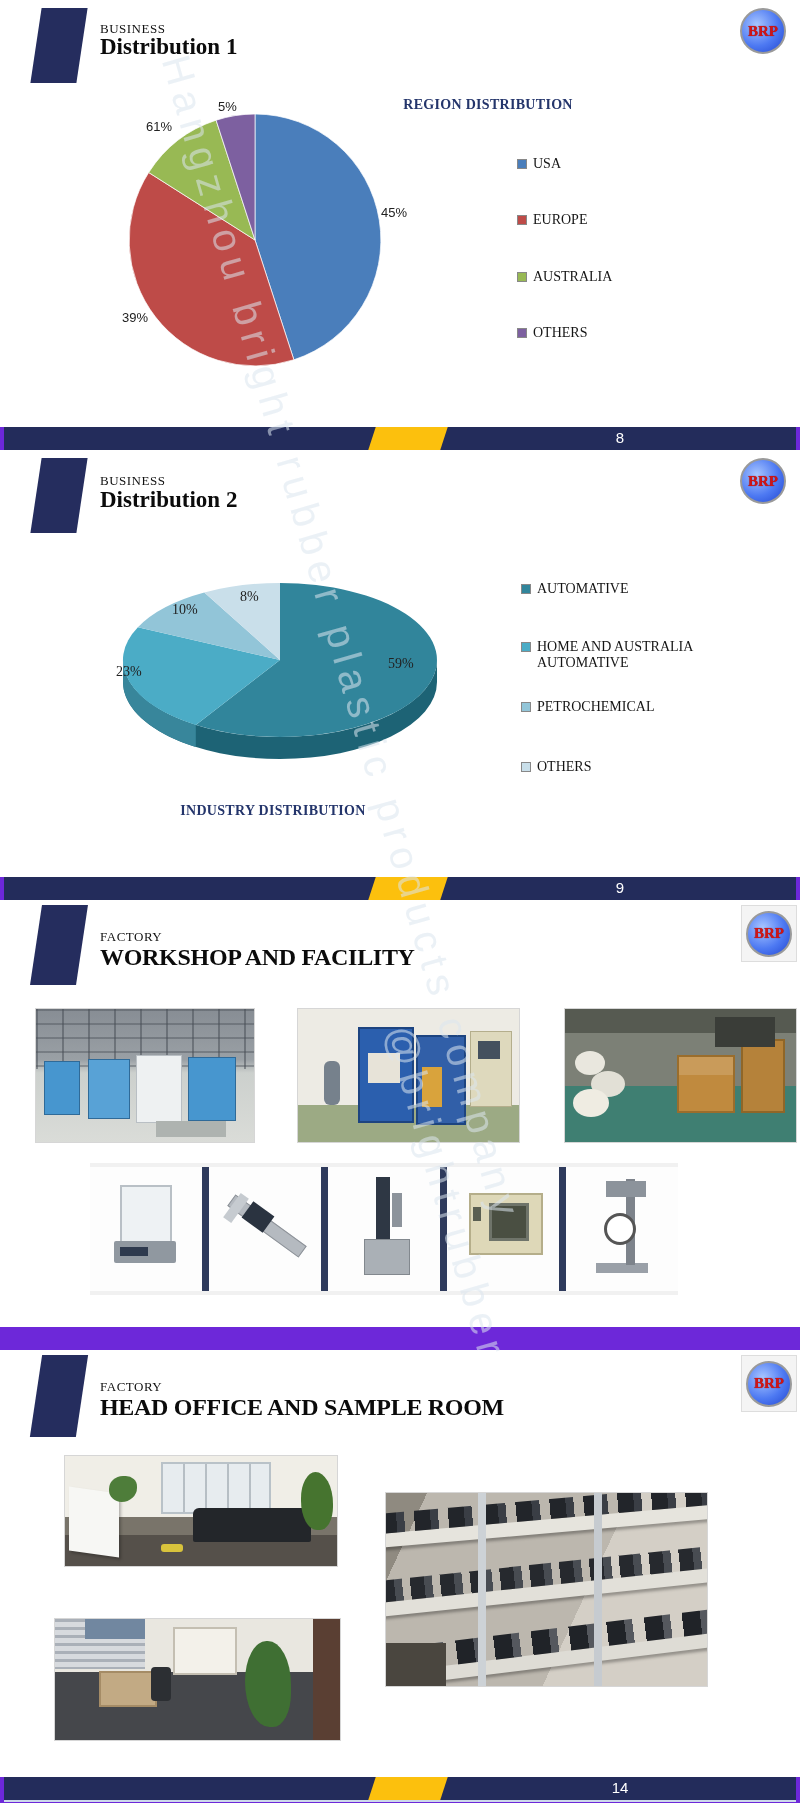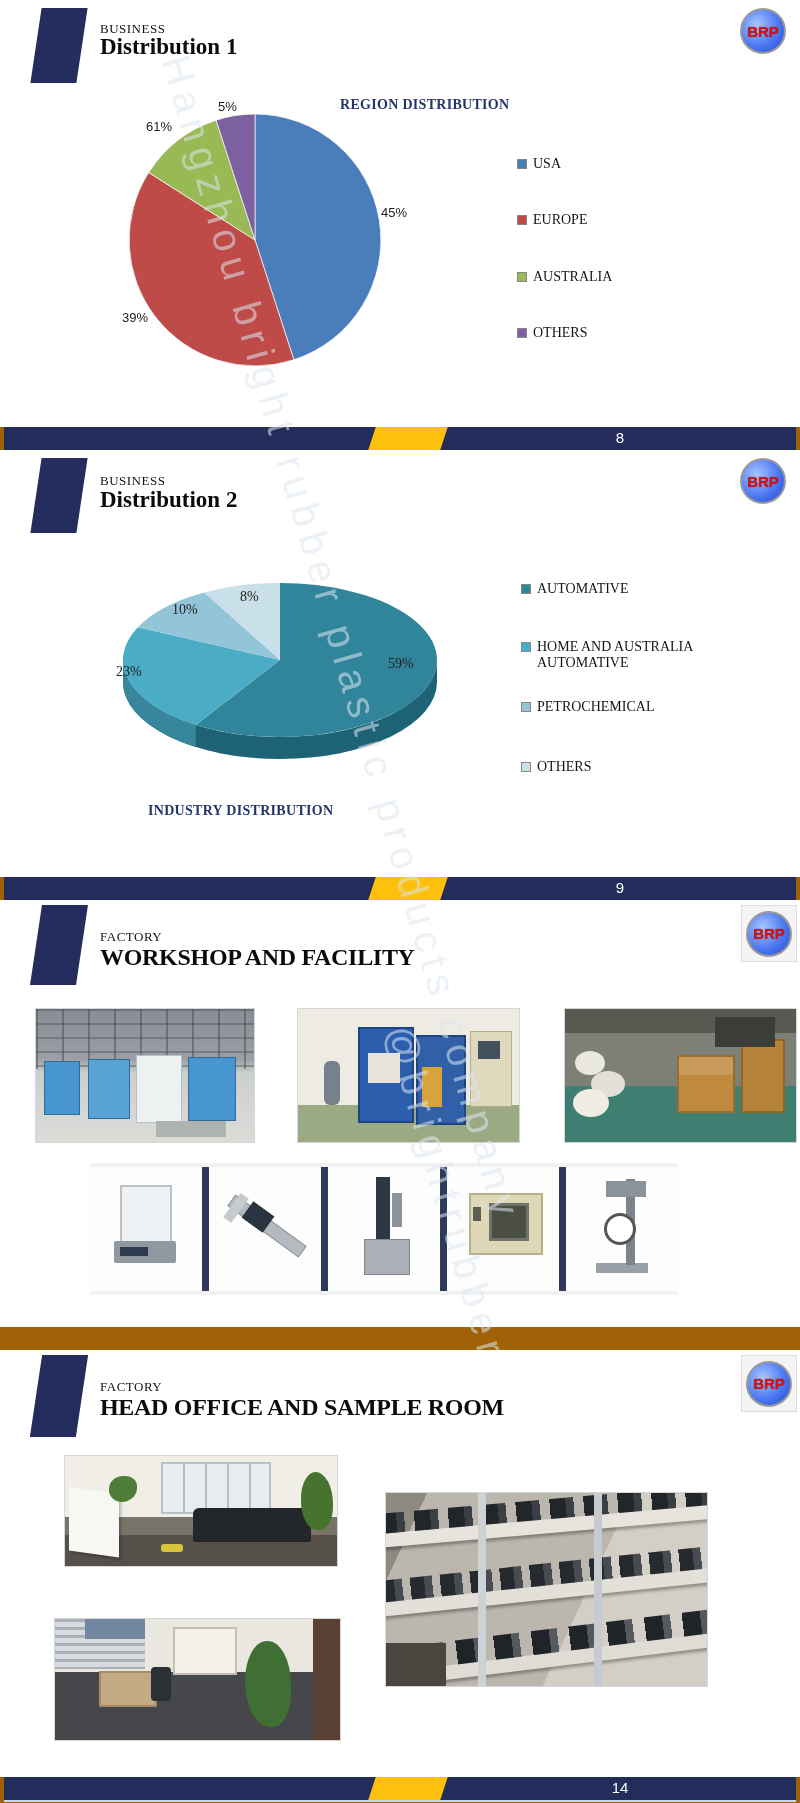--- a/index.html
+++ b/index.html
@@ -1,43 +1,43 @@
 <!DOCTYPE html>
 <html><head>
 <meta charset="utf-8">
 <style>
   html,body{margin:0;padding:0;background:#fff;}
-  #page{position:relative;width:800px;height:1803px;background:#a16207;overflow:hidden;
+  #page{position:relative;width:800px;height:1803px;background:#6d28d9;overflow:hidden;
         font-family:"Liberation Serif", serif;}
   .slide{position:absolute;left:0;width:800px;height:427px;background:#fff;}
   
   .para{position:absolute;left:36px;top:8px;width:46px;height:75px;background:#252D5E;
         transform:skewX(-8.5deg);}
   .eyebrow{position:absolute;left:100px;font-size:13px;letter-spacing:.5px;color:#111;}
   .slide-title{position:absolute;left:100px;font-weight:bold;color:#0b0b0b;}
   .t-small{font-size:23px;}
   .t-big{font-size:24px;letter-spacing:-.3px;}
   .logo{width:46px;height:46px;border-radius:50%;border:2px solid #9a9a9a;
         background:radial-gradient(circle at 35% 35%, #a8c6ff, #4d79f2 55%, #2b51d8 90%);
         display:flex;align-items:center;justify-content:center;box-sizing:border-box;}
-  .logo span{font-family:Liberation Sans, sans-serif;font-weight:bold;font-size:15px;
+  .logo span{font-family:Liberation Serif, serif;font-weight:bold;font-size:15px;
         color:#d21414;text-shadow:0 0 1px #7a0c0c;}
   .logo-abs{position:absolute;left:740px;top:8px;}
   .logo-tile{position:absolute;left:741px;top:5px;width:56px;height:57px;background:#f4f4f4;
         border:1px solid #ddd;display:flex;align-items:center;justify-content:center;box-sizing:border-box;}
   
   .bar{position:absolute;left:4px;width:792px;height:23px;background:#232C5B;
        border-bottom:2px solid #ccd8ea;}
   .bar .gold{position:absolute;left:368px;top:0;width:72px;height:23px;background:#FCC00D;
        transform:skewX(-18deg);}
   .bar .pageno{position:absolute;left:594px;top:2px;width:44px;text-align:center;color:#fff;
        font-family:"Liberation Sans",sans-serif;font-size:15px;}
   
   .chart-title{position:absolute;font-size:14px;font-weight:bold;color:#24356B;
-       letter-spacing:.3px;text-align:left;}
+       letter-spacing:.3px;text-align:center;}
   .pct{position:absolute;font-family:"Liberation Sans",sans-serif;font-size:13px;color:#222;}
   .pct2{position:absolute;font-family:"Liberation Serif",serif;font-size:14px;color:#222;}
   .legend-row{position:absolute;display:flex;align-items:flex-start;}
   .sw{width:10px;height:10px;margin-right:6px;margin-top:3px;border:1px solid #888;box-sizing:border-box;}
   .legend-label{font-size:14px;color:#151515;line-height:16px;}
   .sw-usa{background:#4A7EBB}.sw-eur{background:#BE4B48}.sw-aus{background:#98B954}.sw-oth{background:#7D60A0}
   .sw-auto{background:#31859B}.sw-home{background:#4BACC6}.sw-petro{background:#92C5D8}.sw-oth2{background:#C9DFEA}
   
   .photo{position:absolute;overflow:hidden;border:1px solid #d6d6d6;box-sizing:border-box;}
   .ph-el{position:absolute;}

